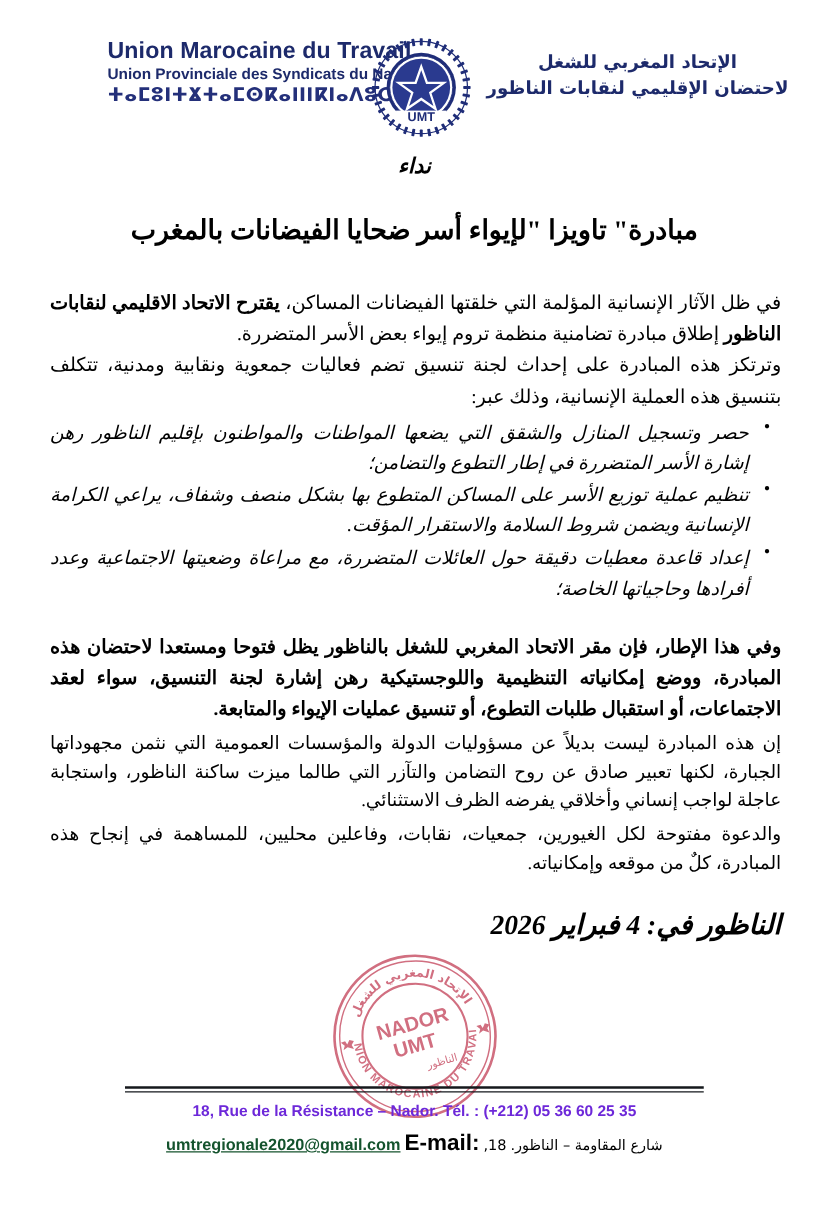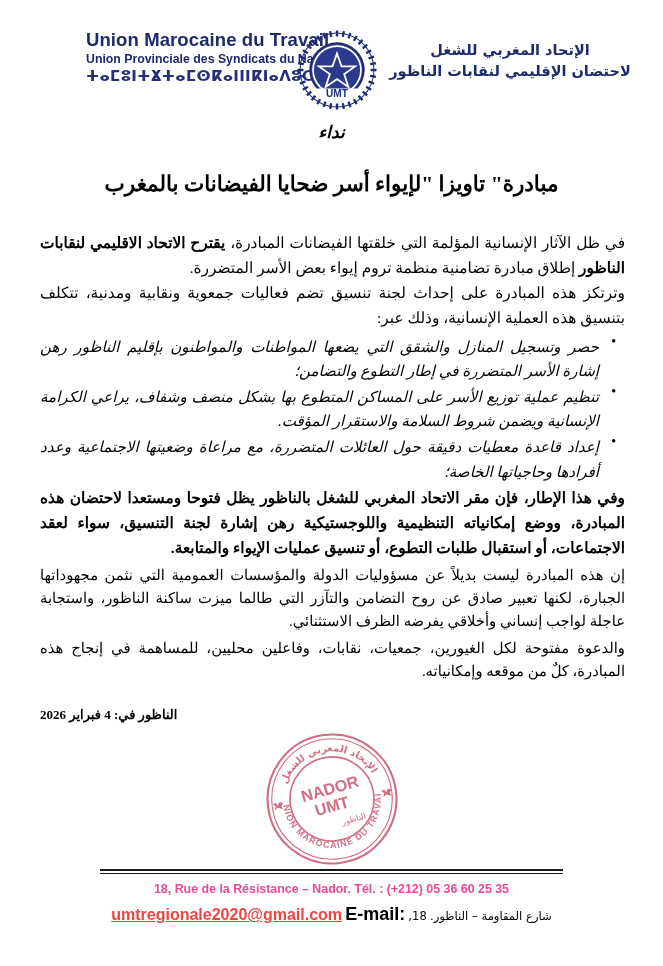--- a/index.html
+++ b/index.html
@@ -140,41 +140,42 @@
   ul.bullets li::before {
     content: "\25CF";
     position: absolute;
     right: -17px;
     top: 0px;
     font-size: 8px;
     line-height: 1.6;
   }
 
   p.bold-block {
-    margin: 2px 0 0 0;
+    margin: 22px 0 0 0;
     font-size: 15.4px;
     font-weight: bold;
     line-height: 1.62;
     text-align: justify;
     text-align-last: right;
   }
   p.tail {
     margin: 3px 0 0 0;
     font-size: 14.8px;
     line-height: 1.58;
     text-align: justify;
     text-align-last: right;
   }
 
   .date-line {
-    text-align: left;
-    font-weight: bold;
-    font-size: 13px;
+    text-align: right;
+    font-weight: bold;
+    font-size: 22px;
     margin-top: 24px;
     direction: rtl;
+    font-style: italic;
   }
 
   
   .stamp-area {
     position: relative;
     height: 180px;
   }
   .stamp {
     position: absolute;
     left: 50%;
@@ -199,21 +200,21 @@
     border-bottom: 1px solid #15181c;
     height: 2px;
     margin-bottom: 7px;
   }
   .foot-l1 {
     text-align: center;
     direction: ltr;
     font-family: "Liberation Sans", sans-serif;
     font-weight: bold;
     font-size: 12.4px;
-    color: #ec4899;
+    color: #6d28d9;
     line-height: 1.45;
   }
   .foot-l2 {
     text-align: center;
     direction: rtl;
     font-size: 12.6px;
     line-height: 1.5;
     margin-top: 2px;
   }
   .foot-l2 .ar-addr {
@@ -224,22 +225,22 @@
   .foot-l2 .email-label {
     font-family: Liberation Sans, sans-serif;
     font-weight: bold;
     font-size: 18px;
     direction: ltr;
     display: inline-block;
   }
   .foot-l2 .email-link {
     font-family: "Liberation Sans", sans-serif;
     font-weight: bold;
-    font-size: 16px;
-    color: #ef4444;
+    font-size: 13px;
+    color: #14532d;
     text-decoration: underline;
     direction: ltr;
     display: inline-block;
   }
 </style>
 </head>
 <body>
 
 <div class="page">
 
@@ -318,21 +319,21 @@
       <div class="ln3">ⵜⴰⵎⵓⵏⵜⴴⵜⴰⵎⵙⴽⴰⵏⵏⵏⴽⵏⴰⴷⵓⵔ</div>
     </div>
 
   </div>
 
   <div class="call-word">نداء</div>
   <div class="main-title">مبادرة" تاويزا "لإيواء أسر ضحايا الفيضانات بالمغرب</div>
 
   <div class="body-wrap">
 
-    <p class="para"><span>في ظل الآثار الإنسانية المؤلمة التي خلقتها الفيضانات المبادرة، </span><span class="b-strong">يقترح الاتحاد الاقليمي لنقابات الناظور</span><span> إطلاق مبادرة تضامنية منظمة تروم إيواء بعض الأسر المتضررة.</span></p>
+    <p class="para"><span>في ظل الآثار الإنسانية المؤلمة التي خلقتها الفيضانات المساكن، </span><span class="b-strong">يقترح الاتحاد الاقليمي لنقابات الناظور</span><span> إطلاق مبادرة تضامنية منظمة تروم إيواء بعض الأسر المتضررة.</span></p>
 
     <p class="para">وترتكز هذه المبادرة على إحداث لجنة تنسيق تضم فعاليات جمعوية ونقابية ومدنية، تتكلف بتنسيق هذه العملية الإنسانية، وذلك عبر:</p>
 
     <ul class="bullets">
       <li>حصر وتسجيل المنازل والشقق التي يضعها المواطنات والمواطنون بإقليم الناظور رهن إشارة الأسر المتضررة في إطار التطوع والتضامن؛</li>
       <li>تنظيم عملية توزيع الأسر على المساكن المتطوع بها بشكل منصف وشفاف، يراعي الكرامة الإنسانية ويضمن شروط السلامة والاستقرار المؤقت.</li>
       <li>إعداد قاعدة معطيات دقيقة حول العائلات المتضررة، مع مراعاة وضعيتها الاجتماعية وعدد أفرادها وحاجياتها الخاصة؛</li>
     </ul>
 
     <p class="bold-block">وفي هذا الإطار، فإن مقر الاتحاد المغربي للشغل بالناظور يظل فتوحا ومستعدا لاحتضان هذه المبادرة، ووضع إمكانياته التنظيمية واللوجستيكية رهن إشارة لجنة التنسيق، سواء لعقد الاجتماعات، أو استقبال طلبات التطوع، أو تنسيق عمليات الإيواء والمتابعة.</p>

